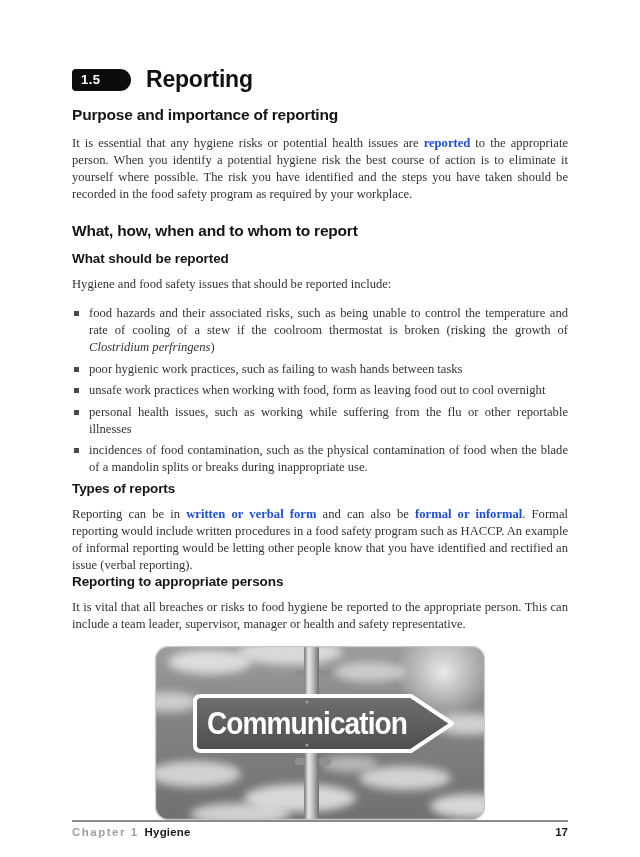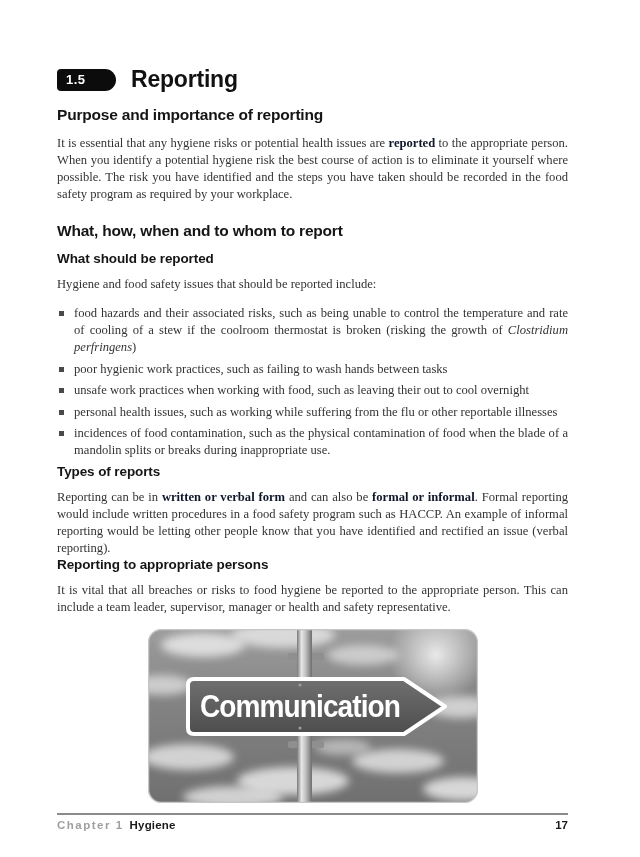--- a/index.html
+++ b/index.html
@@ -5,21 +5,21 @@
   html, body { margin: 0; padding: 0; background: #ffffff; }
   body {
     width: 640px; height: 857px;
     font-family: "Liberation Serif", serif;
     color: #333333;
     overflow: hidden;
   }
   .page {
     box-sizing: border-box;
     width: 640px; height: 857px;
-    padding: 66px 72px 26px 57px;
+    padding: 66px 72px 26px 72px;
     display: flex; flex-direction: column;
   }
 
   
   .section-header { display: flex; align-items: center; gap: 15px; margin-bottom: 13px; }
   .section-badge {
     background: #0c0c0c; color: #ffffff;
     font-family: "Liberation Sans", sans-serif;
     font-weight: bold; font-size: 13px;
     width: 59px; box-sizing: border-box;
@@ -45,21 +45,21 @@
     letter-spacing: -0.1px;
     margin: 0 0 10px 0;
   }
   .mt-section { margin-top: 19px; }
   .mt-sub { }
 
   p.body-text {
     font-size: 12.6px; line-height: 17px;
     text-align: justify; margin: 0;
   }
-  .bold-inline { font-weight: bold; color: #0f172a; }
+  .bold-inline { font-weight: bold; color: #1d4ed8; }
   .italic-inline { font-style: italic; }
 
   .lead-line { margin-bottom: 5px; }
 
   
   .bullet-list { margin: 12px 0 0 0; }
   .bullet-item { display: flex; }
   .bullet-marker {
     flex: none; width: 5px; height: 5px;
     background: #4a4a4a; margin: 6px 10px 0 2px;
@@ -106,21 +106,21 @@
     <div class="bullet-item">
       <span class="bullet-marker"></span>
       <span class="bullet-text"><span>food hazards and their associated risks, such as being unable to control the temperature and rate of cooling of a stew if the coolroom thermostat is broken (risking the growth of </span><span class="italic-inline">Clostridium perfringens</span><span>)</span></span>
     </div>
     <div class="bullet-item">
       <span class="bullet-marker"></span>
       <span class="bullet-text">poor hygienic work practices, such as failing to wash hands between tasks</span>
     </div>
     <div class="bullet-item">
       <span class="bullet-marker"></span>
-      <span class="bullet-text">unsafe work practices when working with food, such as leaving their out to cool overnight</span>
+      <span class="bullet-text">unsafe work practices when working with food, form as leaving food out to cool overnight</span>
     </div>
     <div class="bullet-item">
       <span class="bullet-marker"></span>
       <span class="bullet-text">personal health issues, such as working while suffering from the flu or other reportable illnesses</span>
     </div>
     <div class="bullet-item">
       <span class="bullet-marker"></span>
       <span class="bullet-text">incidences of food contamination, such as the physical contamination of food when the blade of a mandolin splits or breaks during inappropriate use.</span>
     </div>
   </div>

